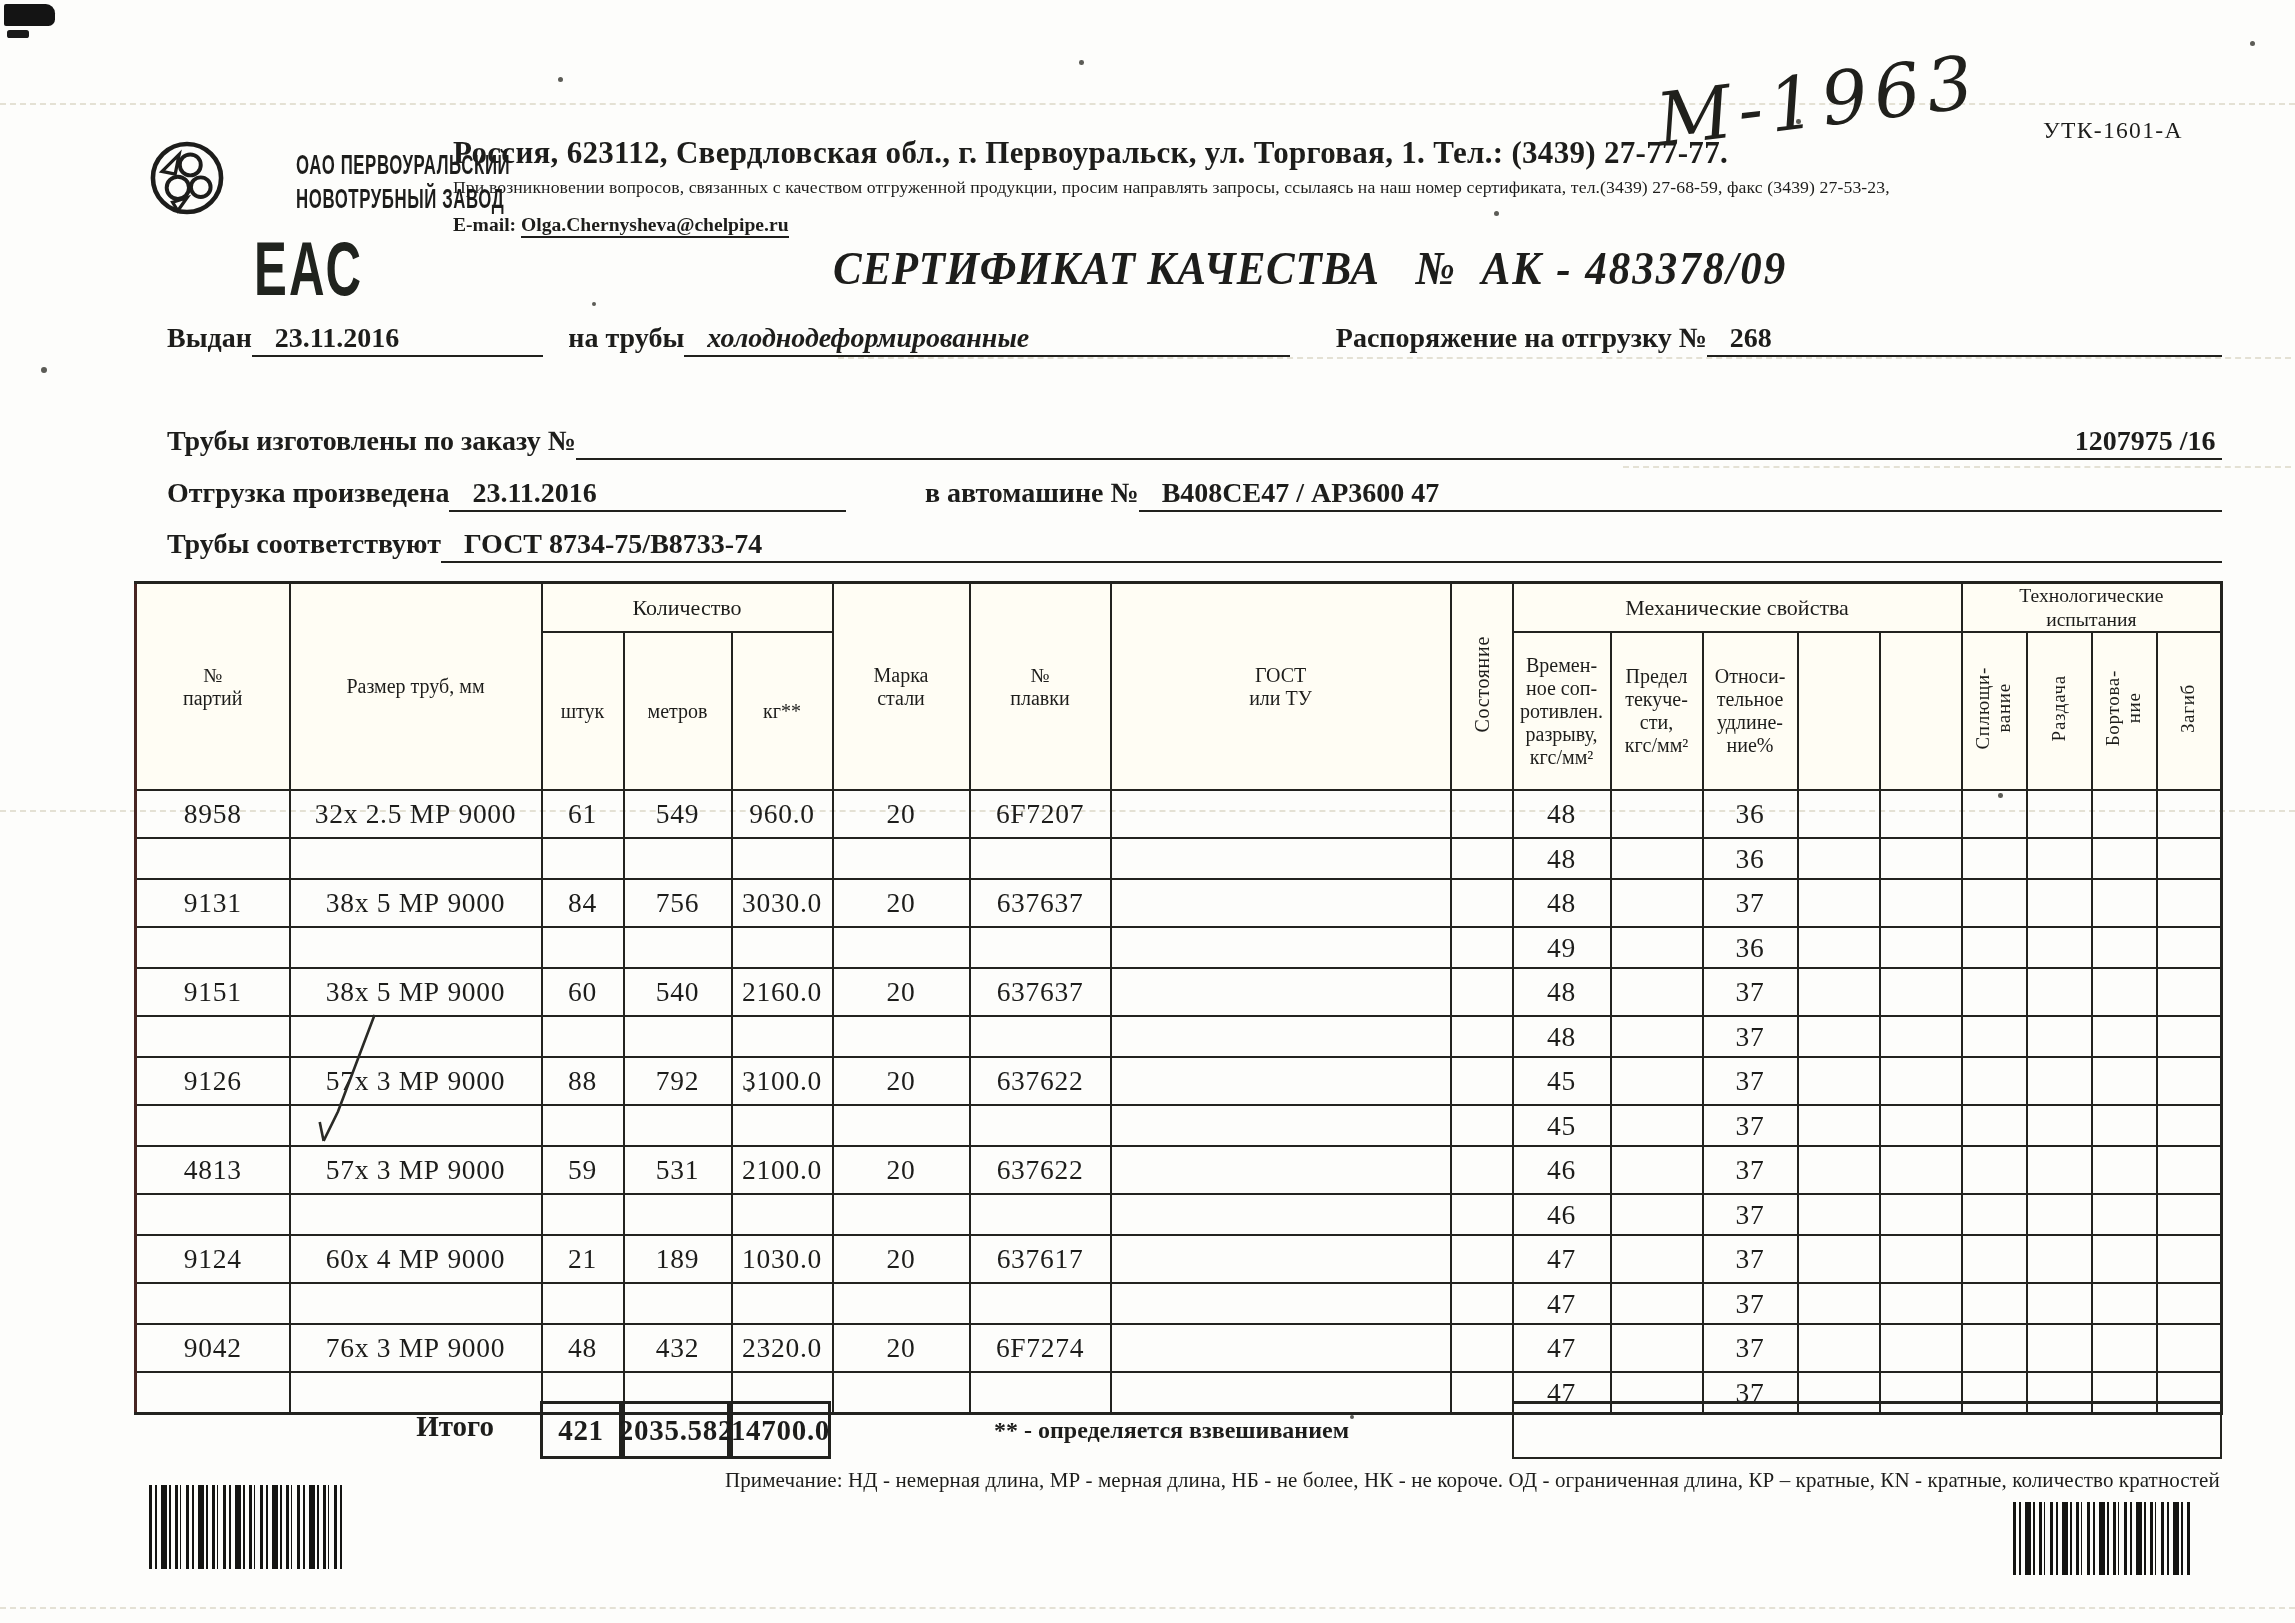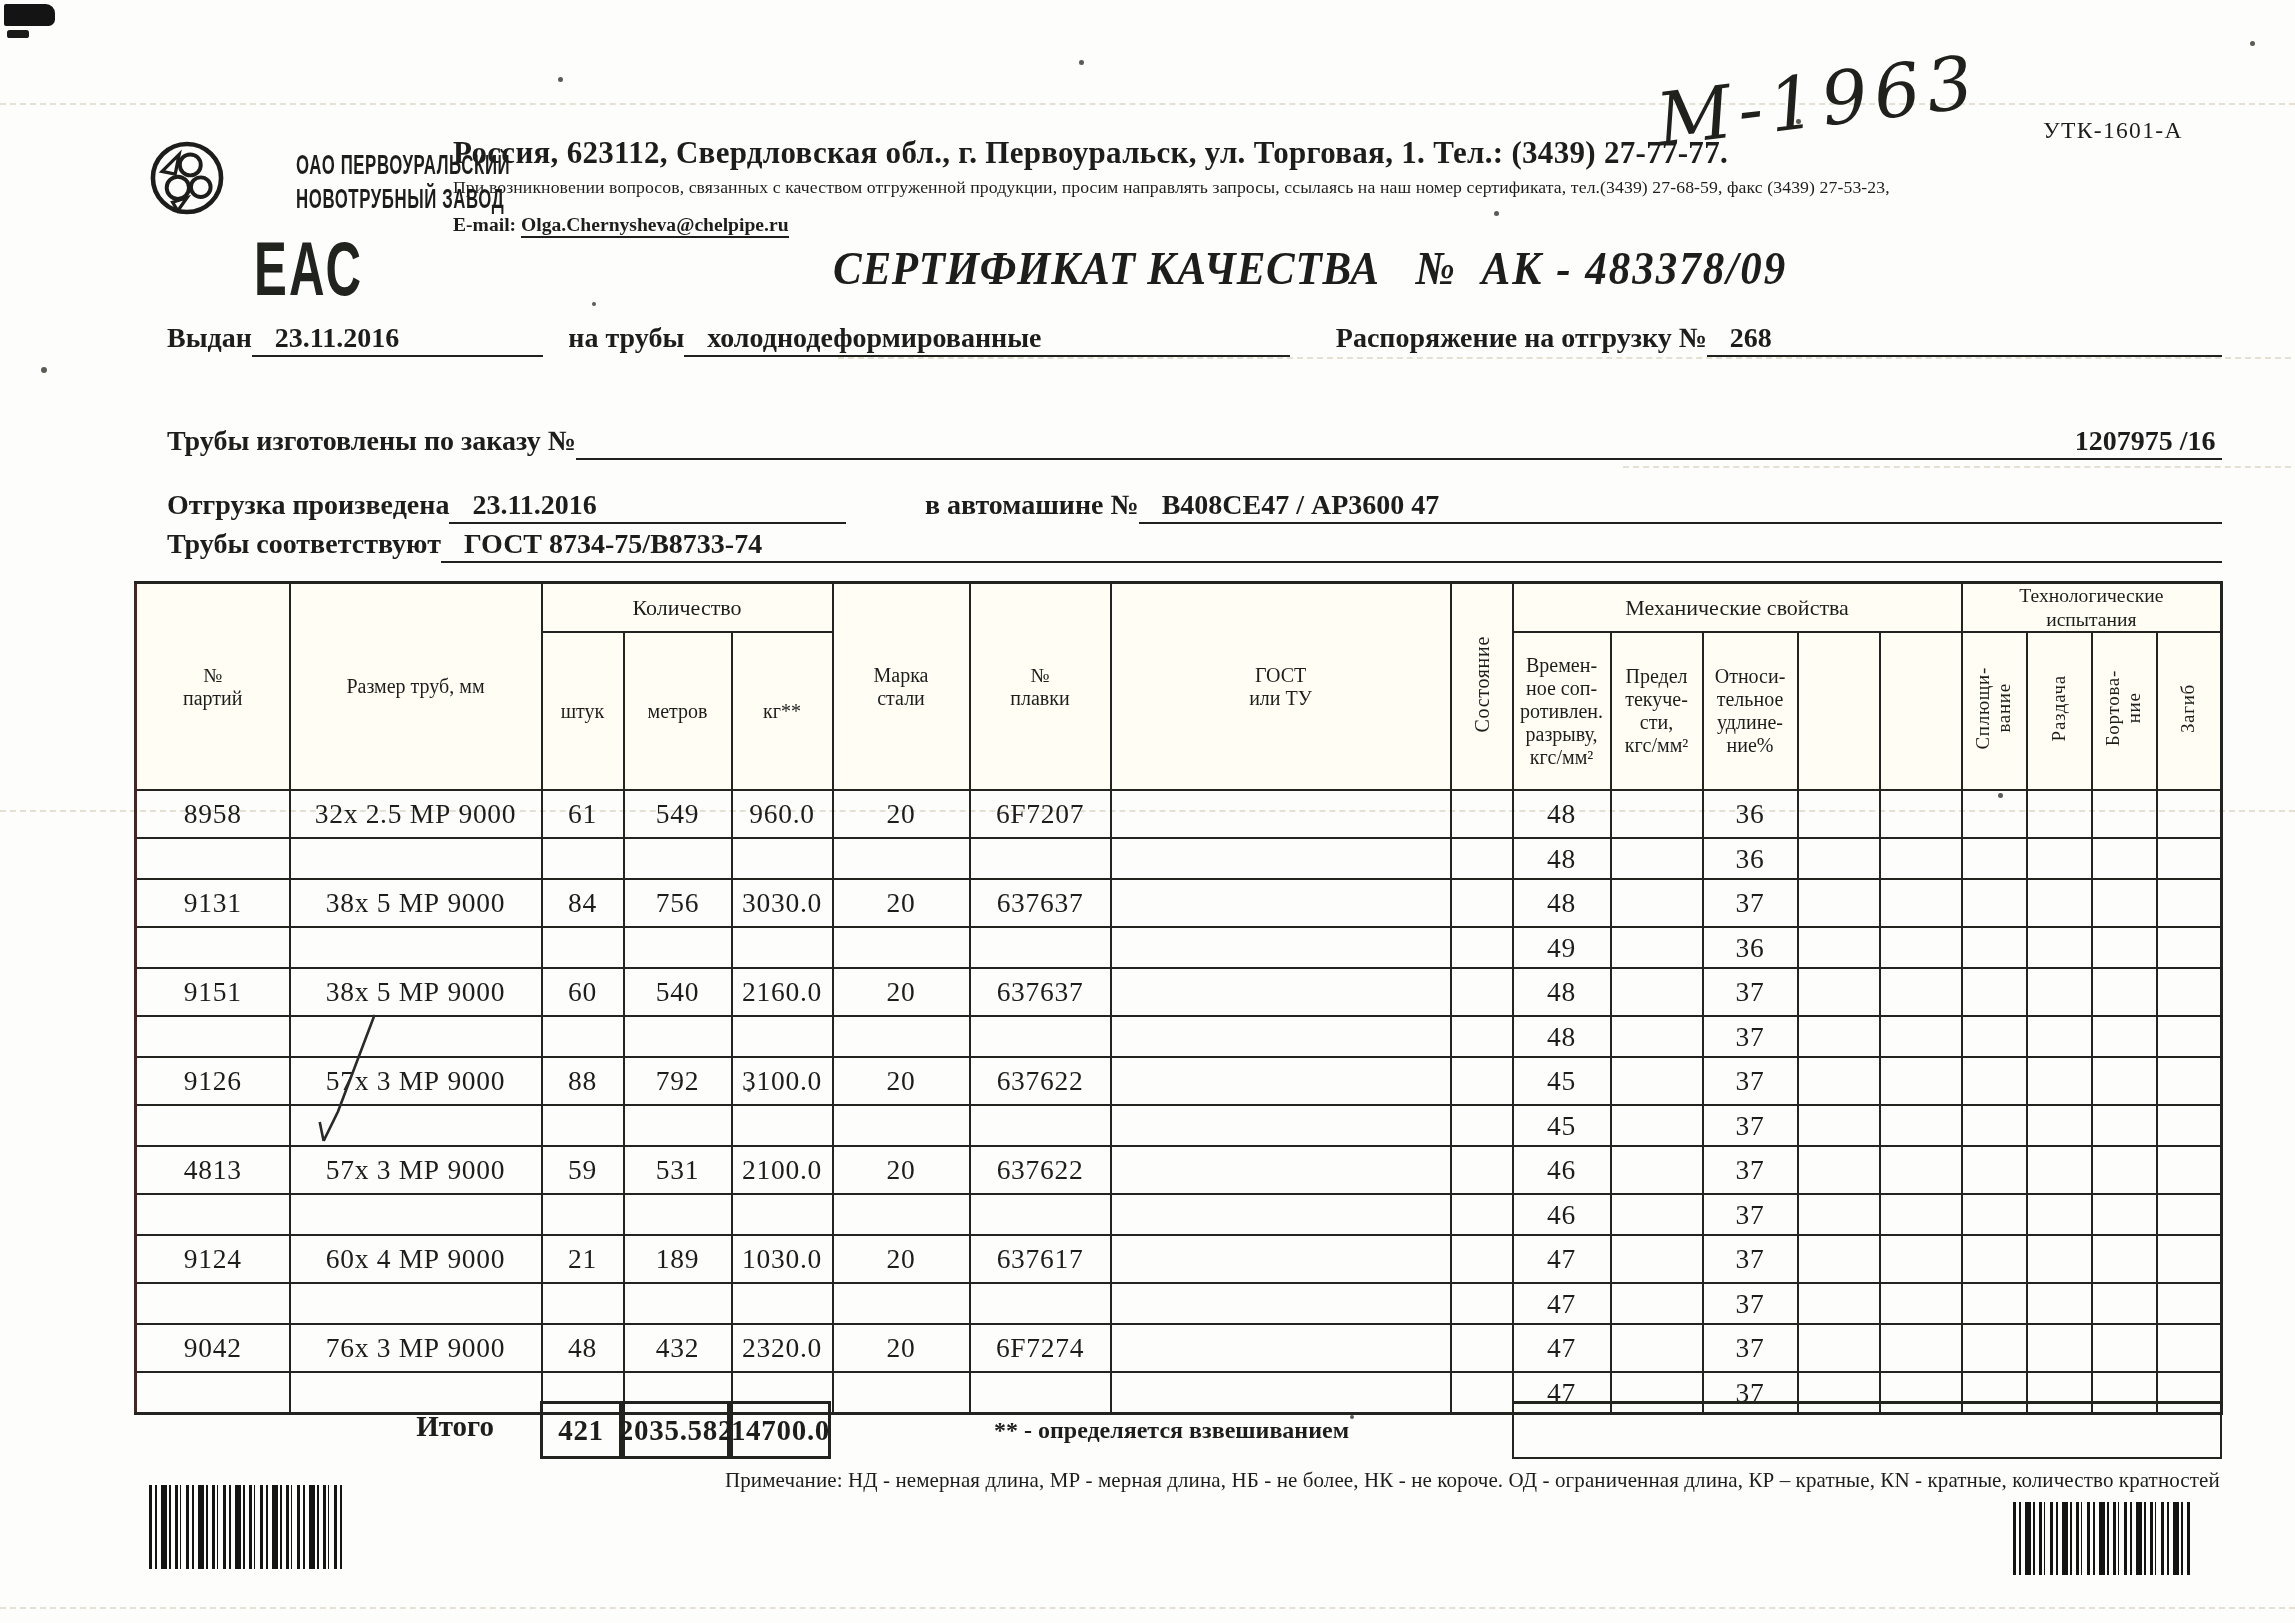--- a/index.html
+++ b/index.html
@@ -124,35 +124,35 @@
 
   <div class="title">
     <span>СЕРТИФИКАТ КАЧЕСТВА</span><span class="t-no">№</span><span class="t-num">АК - 483378/09</span>
   </div>
 
   <div class="fl" style="top:322px;">
     <span class="lbl">Выдан</span>
     <span class="val" style="width:262px;">23.11.2016</span>
     <span class="gap"></span>
     <span class="lbl">на трубы</span>
-    <span class="val" style="width:576px;">холоднодеформированные</span>
+    <span class="val" style="width:576px;font-style:italic;">холоднодеформированные</span>
     <span class="gap" style="width:46px;"></span>
     <span class="lbl">Распоряжение на отгрузку №</span>
     <span class="val grow">268</span>
   </div>
   <div class="fl" style="top:425px;">
     <span class="lbl">Трубы изготовлены по заказу №</span>
     <span class="val grow" style="text-align:right;">1207975  /16</span>
   </div>
   <div class="fl" style="top:477px;">
     <span class="lbl">Отгрузка произведена</span>
     <span class="val" style="width:367px;text-align:left;">23.11.2016</span>
     <span class="gap" style="width:79px;"></span>
     <span class="lbl">в автомашине №</span>
-    <span class="val grow" style="text-align:left;margin-top:12px;">В408СЕ47 / АР3600 47</span>
+    <span class="val grow" style="text-align:left;">В408СЕ47 / АР3600 47</span>
   </div>
   <div class="fl" style="top:528px;">
     <span class="lbl">Трубы соответствуют</span>
     <span class="val grow" style="text-align:left;">ГОСТ 8734-75/В8733-74</span>
   </div>
 
   <table class="cert">
     <colgroup>
       <col style="width:154px">
         <col style="width:252px">

